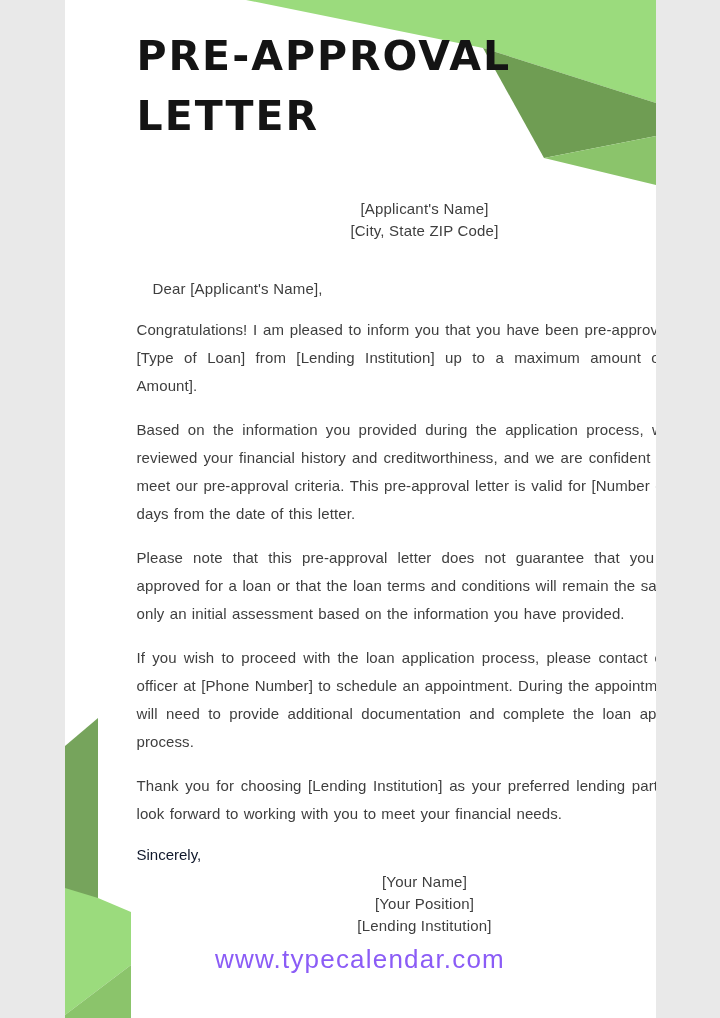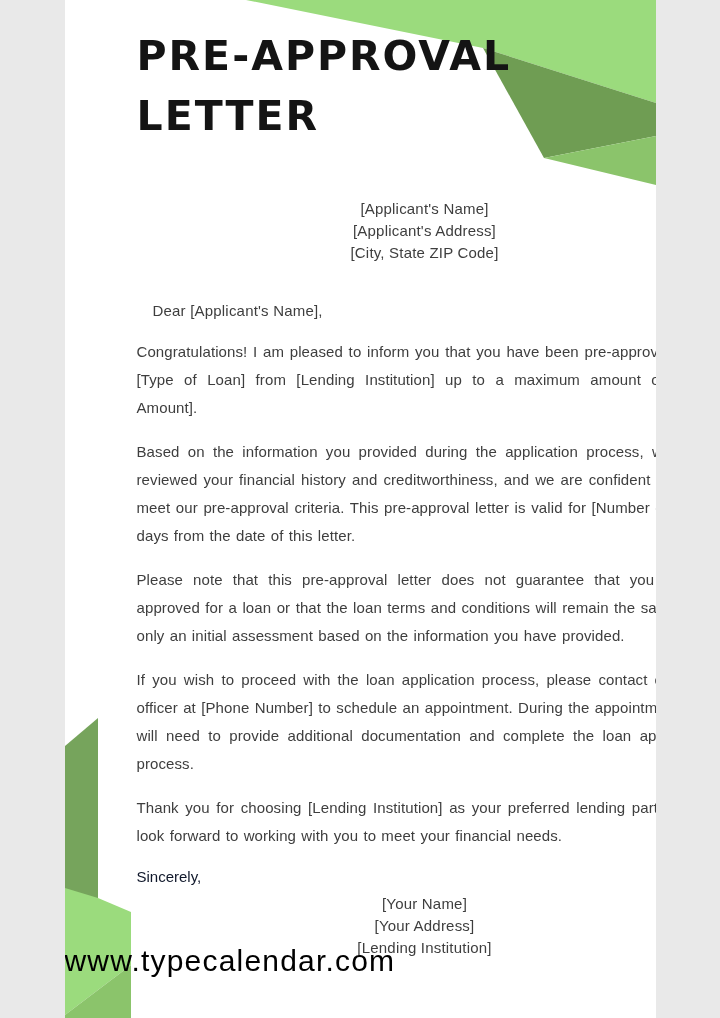--- a/index.html
+++ b/index.html
@@ -58,24 +58,24 @@
     margin:16px 0 0 0;
     font-size:15px;
     line-height:22px;
     color:#0f172a;
   }
   .signature { margin-top:5px; }
   .footer {
     position:absolute;
     left:0; top:944px;
     width:100%;
-    text-align:left;
-    font-size:30px;
+    text-align:center;
+    font-size:26px;
     letter-spacing:1.2px;
-    color:#000000;
+    color:#8b5cf6;
   }
 </style>
 </head>
 <body>
 
 <div class="page">
 
   <svg class="deco top-right" width="440" height="200" viewBox="280 0 440 200" aria-hidden="true">
     <polygon points="310,0 720,0 720,103 547,48" fill="#9BDB7D"></polygon>
     <polygon points="547,48 720,103 720,136 608,158" fill="#6F9D53"></polygon>
@@ -90,37 +90,36 @@
 
   <div class="content">
 
     <h1 class="title">
       <span>PRE-APPROVAL</span><br>
       <span>LETTER</span>
     </h1>
 
     <div class="address">
       <p>[Applicant's Name]</p>
-      <p>[Applicant's Address]</p>
       <p>[City, State ZIP Code]</p>
     </div>
 
     <p class="salutation">Dear [Applicant's Name],</p>
 
     <p class="body-para">Congratulations! I am pleased to inform you that you have been pre-approved for a [Type of Loan] from [Lending Institution] up to a maximum amount of [Loan Amount].</p>
     <p class="body-para">Based on the information you provided during the application process, we have reviewed your financial history and creditworthiness, and we are confident that you meet our pre-approval criteria. This pre-approval letter is valid for [Number of Days] days from the date of this letter.</p>
     <p class="body-para">Please note that this pre-approval letter does not guarantee that you will be approved for a loan or that the loan terms and conditions will remain the same. It is only an initial assessment based on the information you have provided.</p>
     <p class="body-para">If you wish to proceed with the loan application process, please contact our loan officer at [Phone Number] to schedule an appointment. During the appointment, you will need to provide additional documentation and complete the loan application process.</p>
     <p class="body-para">Thank you for choosing [Lending Institution] as your preferred lending partner. We look forward to working with you to meet your financial needs.</p>
 
     <p class="closing">Sincerely,</p>
 
     <div class="signature">
       <p>[Your Name]</p>
-      <p>[Your Address]</p>
+      <p>[Your Position]</p>
       <p>[Lending Institution]</p>
     </div>
 
   </div>
 
   <div class="footer">
     <span>www.typecalendar.com</span>
   </div>
 
 </div>

